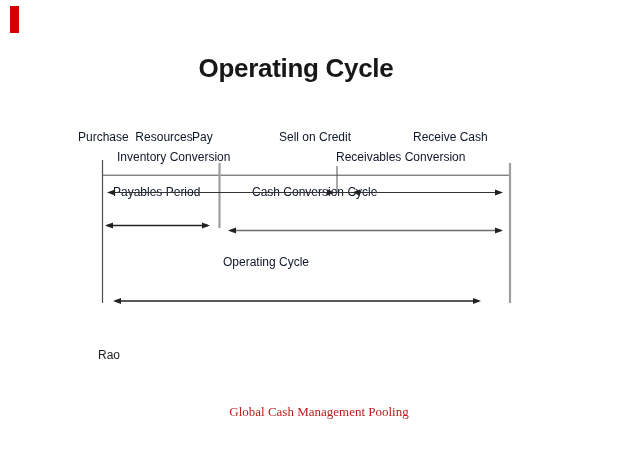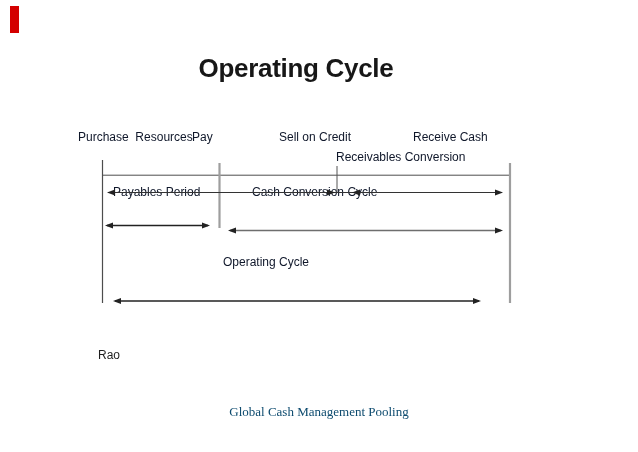--- a/index.html
+++ b/index.html
@@ -28,21 +28,21 @@
   #src-note{
     left:68px;top:326px;width:505px;
     font-size:12px;line-height:17px;color:#1f1f1f;
     letter-spacing:-0.15px;
   }
   #src-note sup{font-size:8px;line-height:0;}
   #src-line2{left:98px;top:348px;font-size:12px;color:#1f1f1f;}
   #footer-center{
     left:0;top:404px;width:638px;text-align:center;
     font-family:"Liberation Serif", serif;
-    font-size:13px;color:#0c4a6e;
+    font-size:13px;color:#b91c1c;
   }
   #page-num{
     left:552px;top:404px;
     font-family:"Liberation Serif", serif;
     font-size:13px;color:#222222;
   }
   svg{position:absolute;left:0;top:0;}
 </style>
 </head>
 <body>
@@ -51,20 +51,21 @@
 
   <div id="accent-bar" class="abs" style="background: rgb(212, 0, 0);"></div>
 
   <div id="title" class="abs">Operating Cycle</div>
 
   <div class="abs dlabel" style="left:78px;top:130px;">Purchase  Resources</div>
   <div class="abs dlabel" style="left:192px;top:130px;">Pay</div>
   <div class="abs dlabel" style="left:279px;top:130px;">Sell on Credit</div>
   <div class="abs dlabel" style="left:413px;top:130px;">Receive Cash</div>
 
+  <div class="abs dlabel" style="left:117px;top:150px;">Inventory Conversion</div>
   <div class="abs dlabel" style="left:336px;top:150px;">Receivables Conversion</div>
 
   <div class="abs dlabel" style="left:113px;top:185px;">Payables Period</div>
   <div class="abs dlabel" style="left:252px;top:185px;">Cash Conversion Cycle</div>
   <div class="abs dlabel" style="left:223px;top:255px;">Operating Cycle</div>
 
   <svg width="638" height="452" viewBox="0 0 638 452">
 
     <line x1="102" y1="175.2" x2="510" y2="175.2" stroke="#4d4d4d" stroke-width="1"></line>
     <line x1="102.5" y1="160" x2="102.5" y2="303" stroke="#4d4d4d" stroke-width="1.2"></line>

